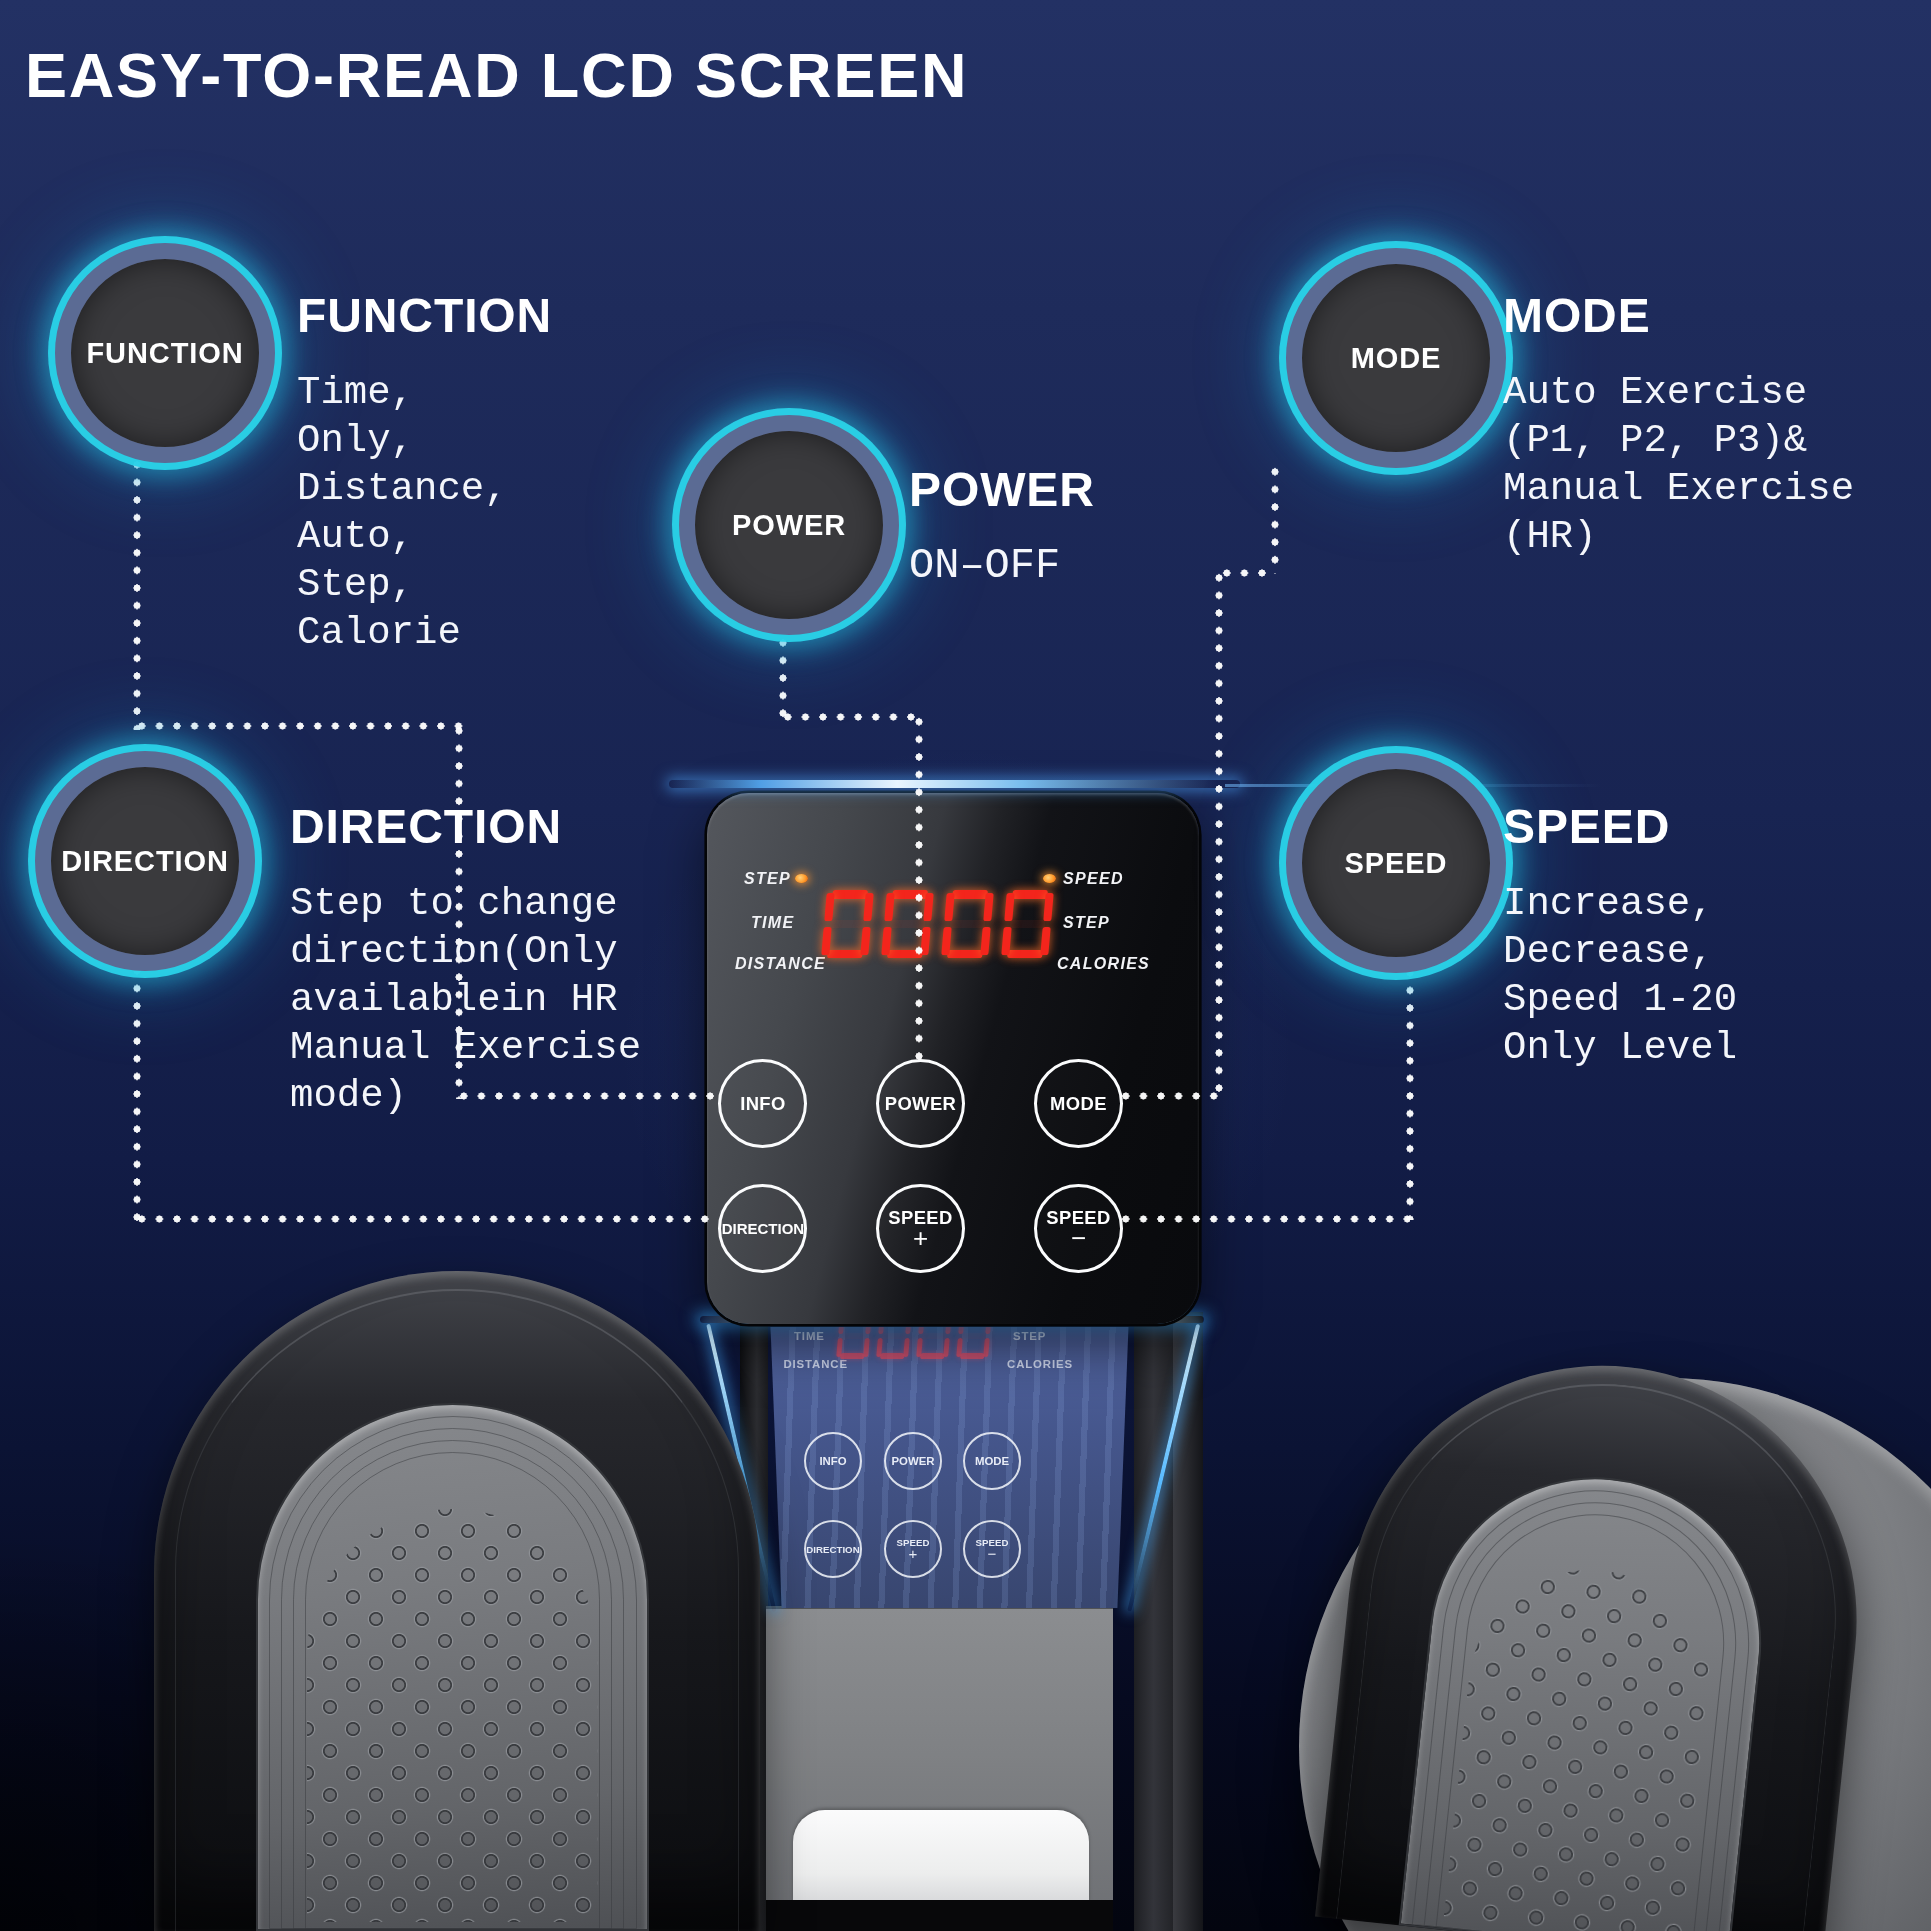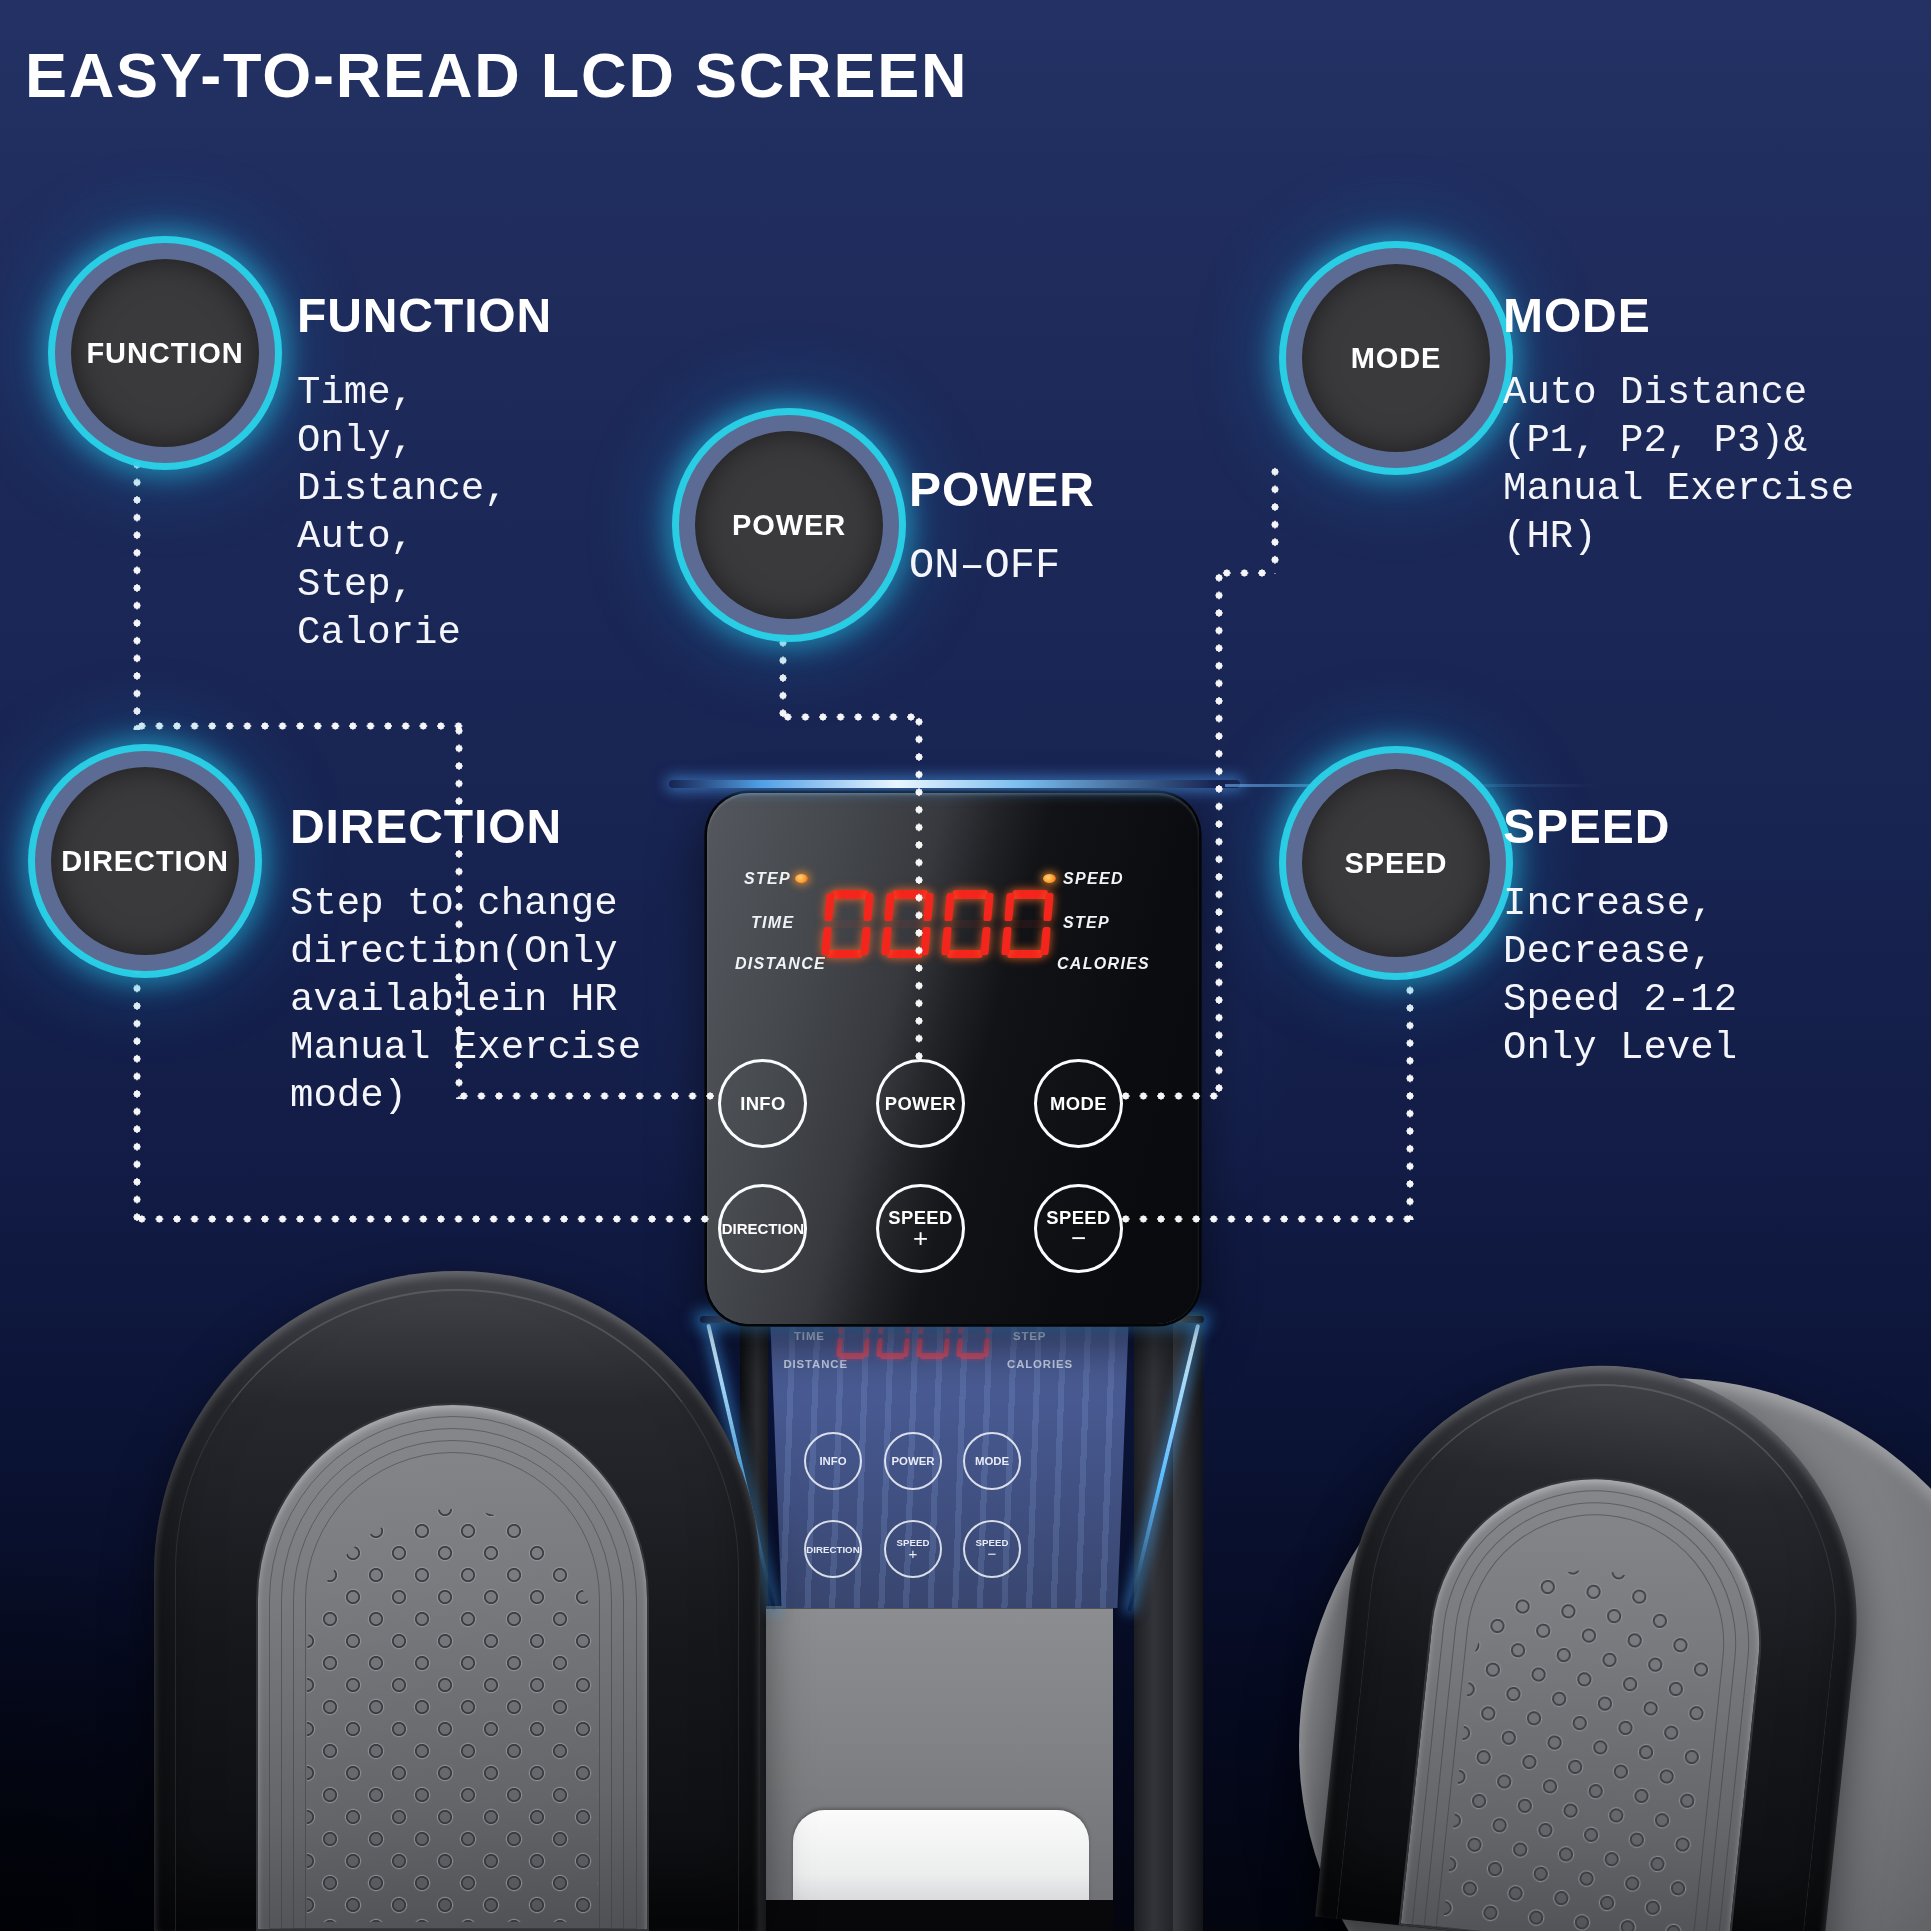--- a/index.html
+++ b/index.html
@@ -372,21 +372,21 @@
       <div class="fline">Distance,</div>
       <div class="fline">Auto,</div>
       <div class="fline">Step,</div>
       <div class="fline">Calorie</div>
     </div>
   </div>
 
   <div class="feature ft-mode">
     <div class="fhead">MODE</div>
     <div class="flines">
-      <div class="fline">Auto Distance</div>
+      <div class="fline">Auto Exercise</div>
       <div class="fline">(P1, P2, P3)&amp;</div>
       <div class="fline">Manual Exercise</div>
       <div class="fline">(HR)</div>
     </div>
   </div>
 
   <div class="feature ft-power">
     <div class="fhead">POWER</div>
     <div class="flines">
       <div class="fline">ON–OFF</div>
@@ -402,19 +402,19 @@
       <div class="fline">Manual Exercise</div>
       <div class="fline">mode)</div>
     </div>
   </div>
 
   <div class="feature ft-speed">
     <div class="fhead">SPEED</div>
     <div class="flines">
       <div class="fline">Increase,</div>
       <div class="fline">Decrease,</div>
-      <div class="fline">Speed 2-12</div>
+      <div class="fline">Speed 1-20</div>
       <div class="fline">Only Level</div>
     </div>
   </div>
 
 </div>
 
 
 </body></html>

